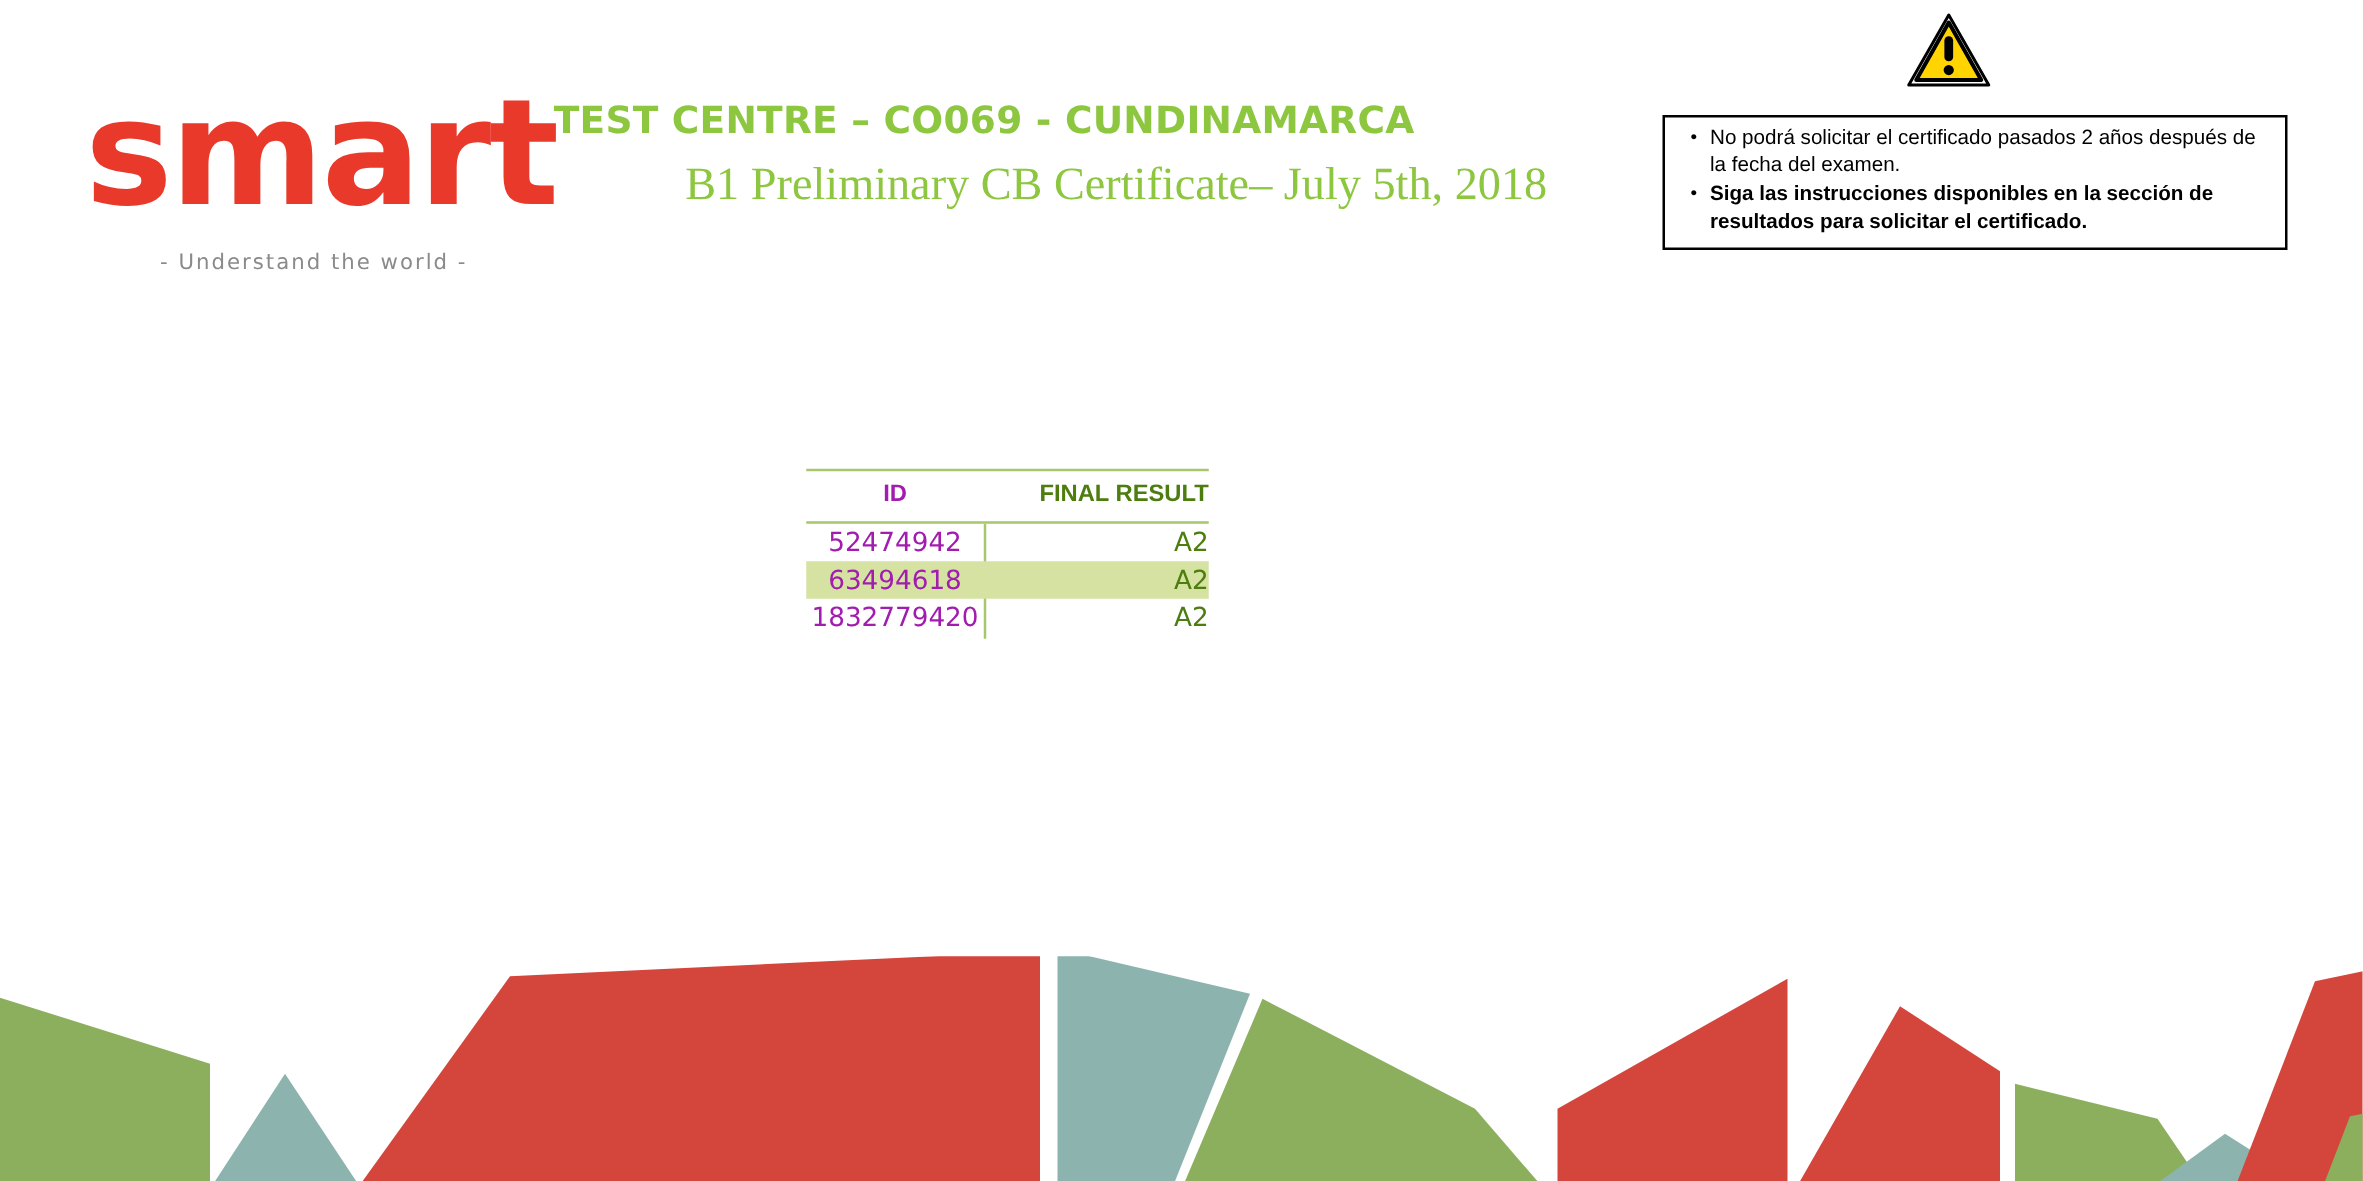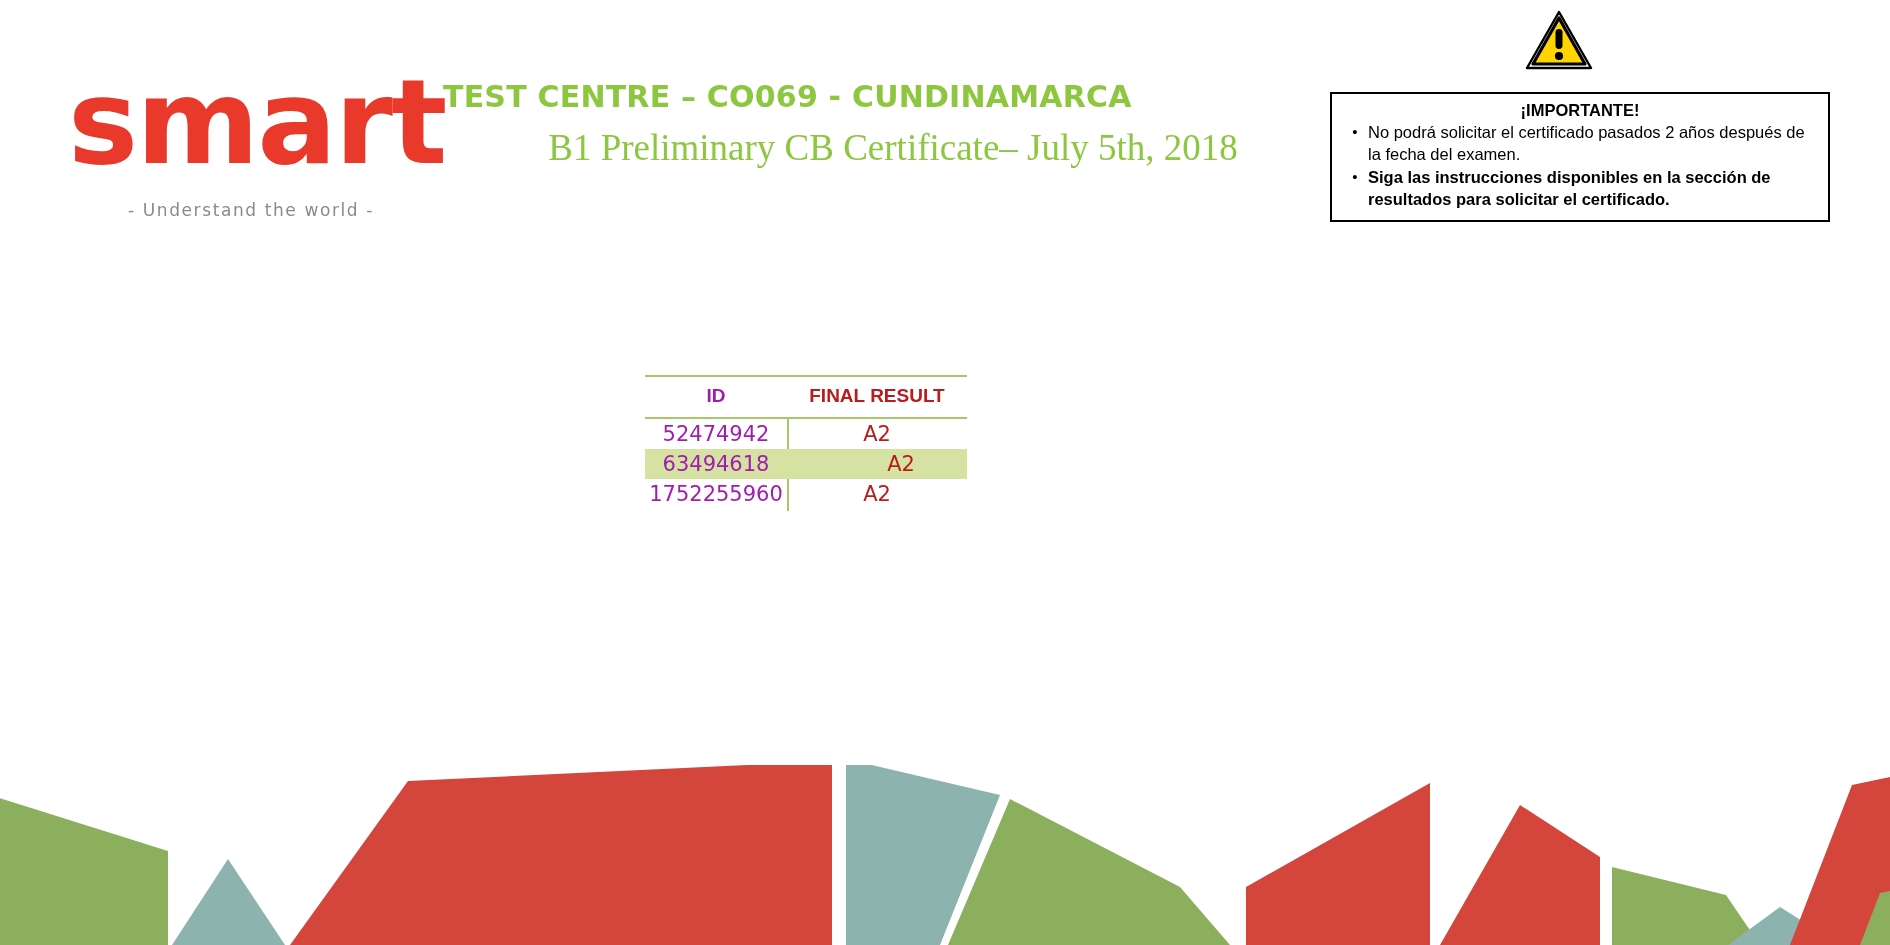--- a/index.html
+++ b/index.html
@@ -138,22 +138,22 @@
   }
   .tbl-row.highlight { background: #D5E2A2; gap: 48px; }
   .cell-id {
     width: 142px;
     flex: 0 0 142px;
     text-align: center;
     color: #a21caf;
   }
   .cell-result {
     flex: 1;
-    text-align: center;
-    color: #b91c1c;
+    text-align: right;
+    color: #4d7c0f;
   }
   #header-row .cell-id,
   #header-row .cell-result {
     font-weight: bold;
     font-size: 19px;
     padding: 8px 0 10px 0;
   }
   .data-row .cell-id,
   .data-row .cell-result {
     font-family: "DejaVu Sans", sans-serif;
@@ -195,21 +195,20 @@
 <div id="notice-wrap">
 
   <svg id="warning-triangle" viewBox="0 0 68 60">
     <polygon points="34,2 66,58 2,58" fill="#FFFFFF" stroke="#000000" stroke-width="2.4" stroke-linejoin="round"></polygon>
     <polygon points="34,8 60,54 8,54" fill="#FFD400" stroke="#000000" stroke-width="3.2" stroke-linejoin="round"></polygon>
     <rect x="30.5" y="19" width="7" height="20" rx="3.4" fill="#000000"></rect>
     <circle cx="34" cy="46" r="4.1" fill="#000000"></circle>
   </svg>
 
   <div id="notice-box">
-    <div id="notice-title">¡IMPORTANTE!</div>
 
     <div class="notice-item">
       <span class="notice-bullet">•</span>
       <span class="notice-text">No podrá solicitar el certificado pasados 2 años después de la fecha del examen.</span>
     </div>
 
     <div class="notice-item">
       <span class="notice-bullet">•</span>
       <span class="notice-text notice-bold">Siga las instrucciones disponibles en la sección de resultados para solicitar el certificado.</span>
     </div>
@@ -234,21 +233,21 @@
       <div class="cell-id">52474942</div>
       <div class="cell-result">A2</div>
     </div>
 
     <div class="tbl-row data-row highlight">
       <div class="cell-id">63494618</div>
       <div class="cell-result">A2</div>
     </div>
 
     <div class="tbl-row data-row">
-      <div class="cell-id">1752255960</div>
+      <div class="cell-id">1832779420</div>
       <div class="cell-result">A2</div>
     </div>
   </div>
 </div>
 
 <svg id="footer-art" viewBox="0 0 1890 180" preserveAspectRatio="none">
   <g>
     <polygon points="-10,30 168,86 168,180 -10,180" fill="#8CAF5E"></polygon>
     <polygon points="228,94 285,180 172,180" fill="#8CB3AD"></polygon>
     <polygon points="408,16 832,-4 832,180 290,180" fill="#D4453C"></polygon>

